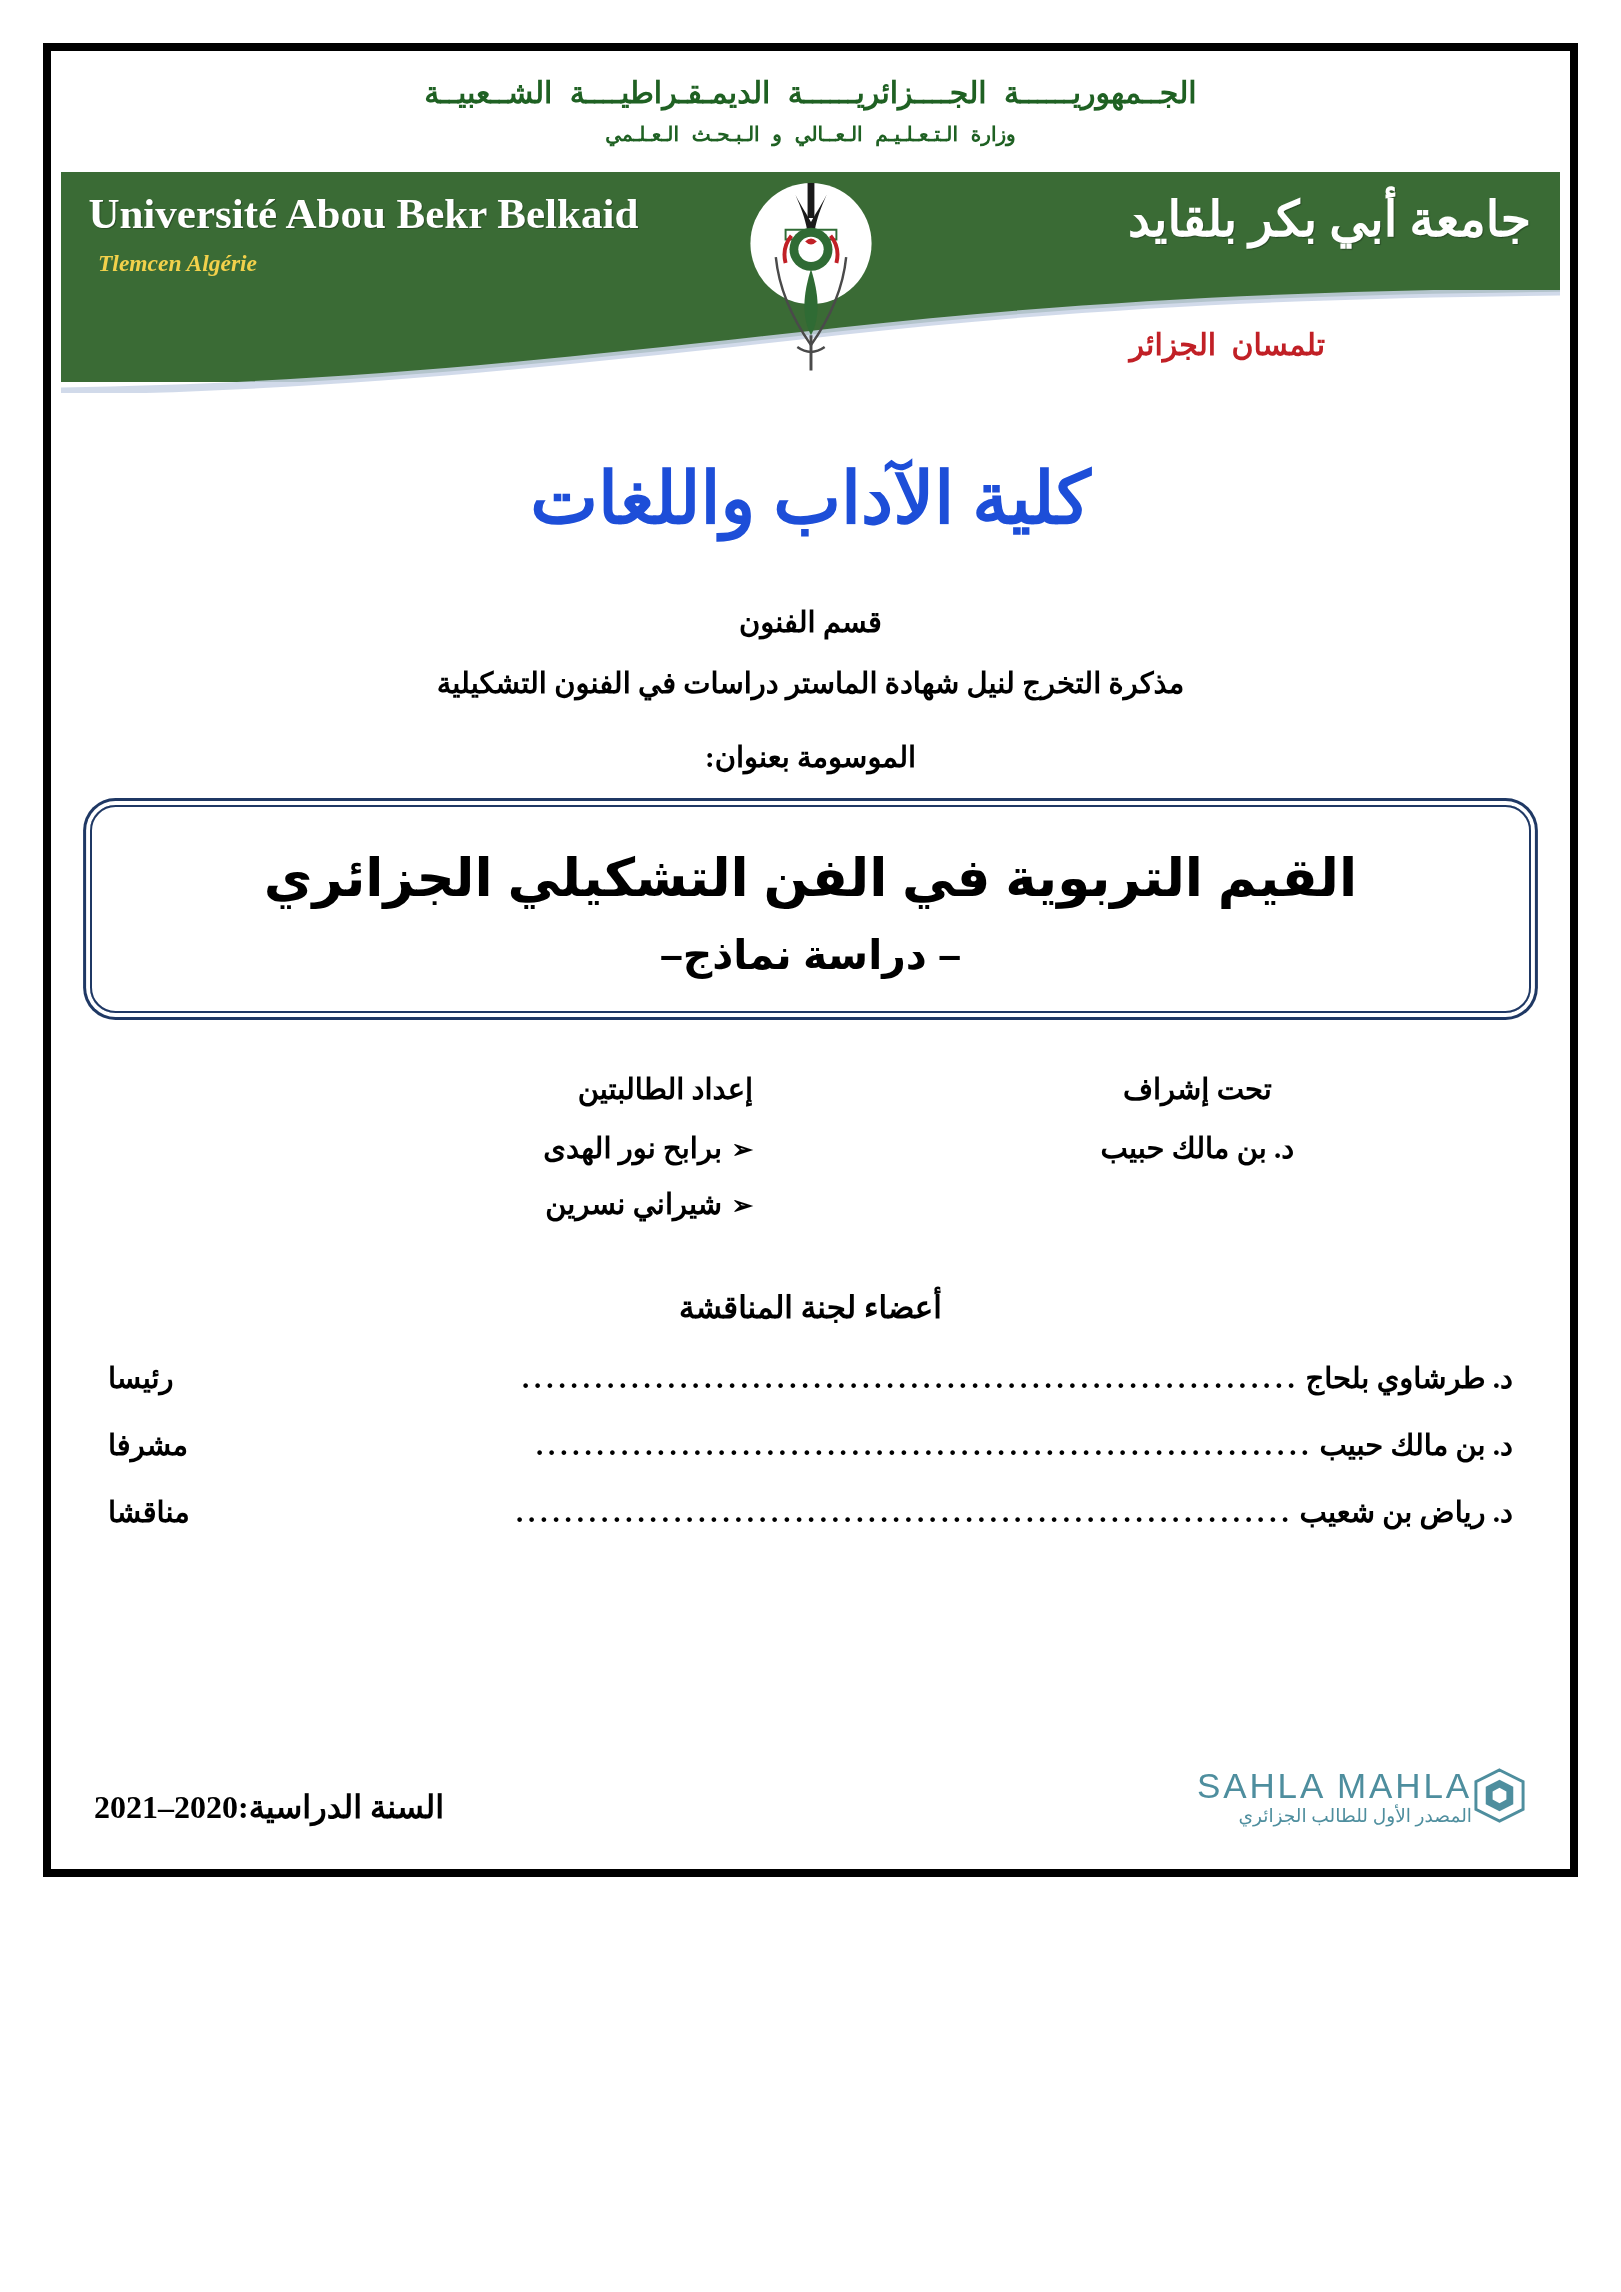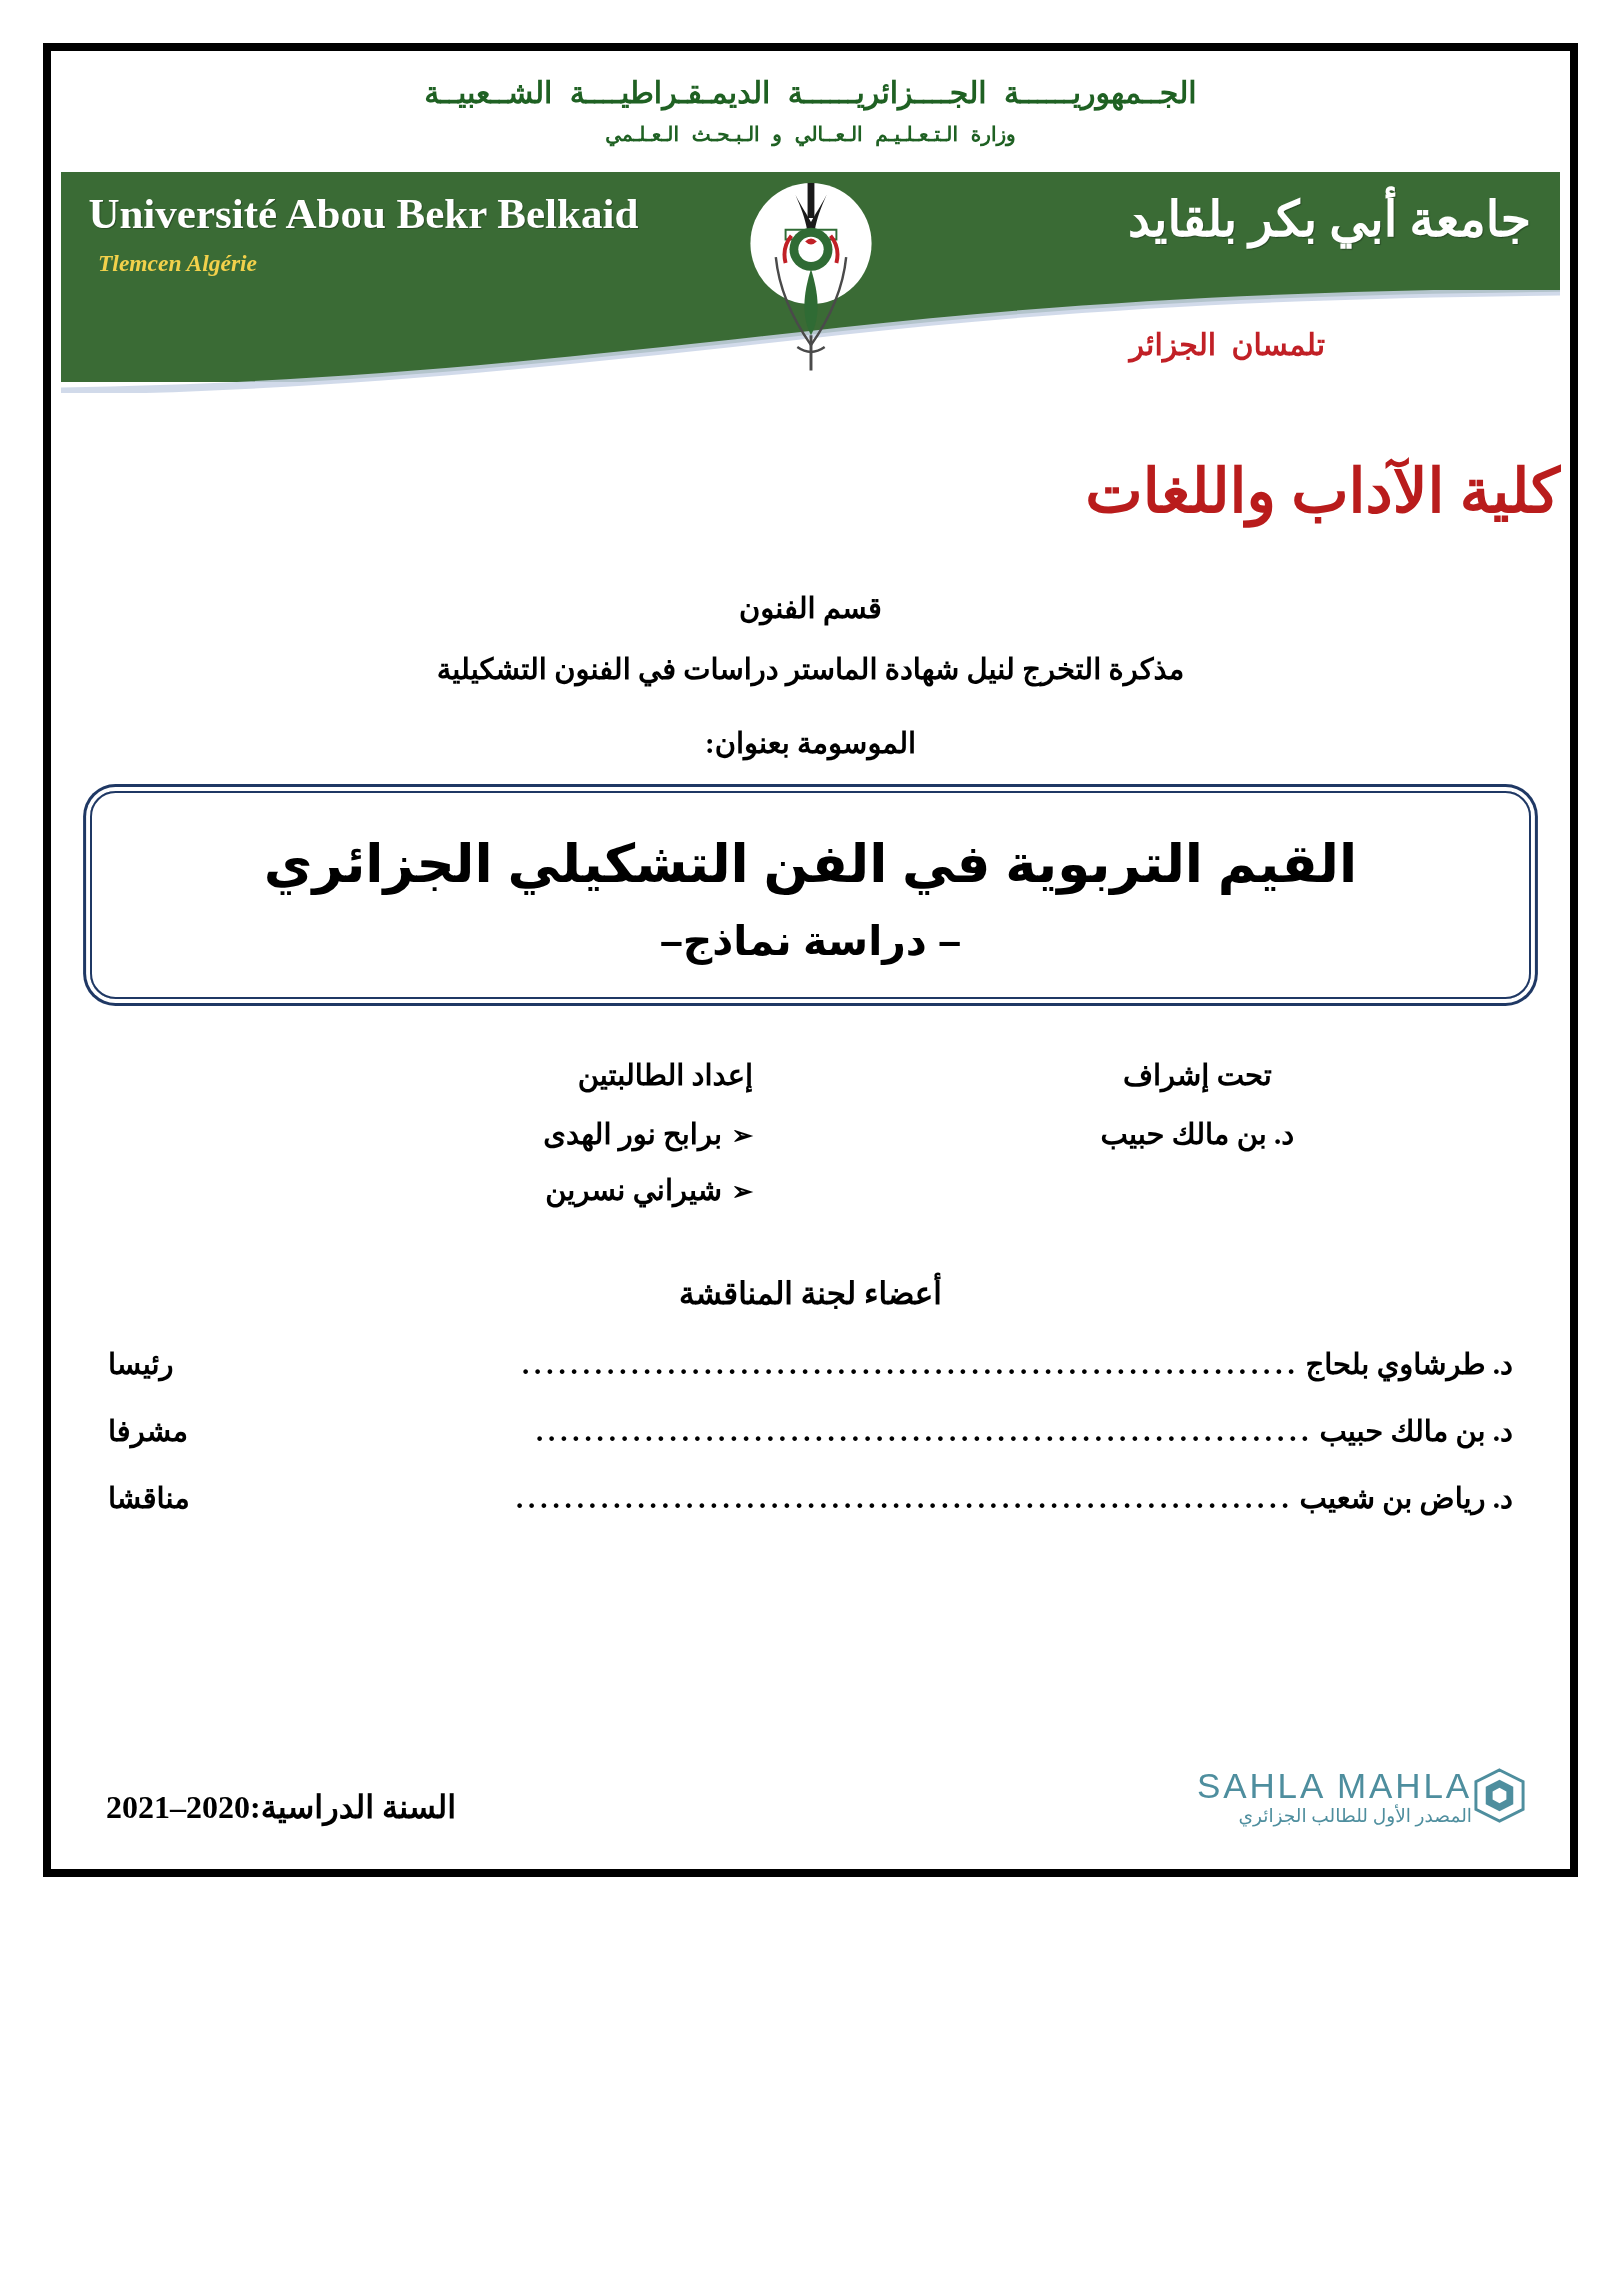--- a/index.html
+++ b/index.html
@@ -142,24 +142,24 @@
     position: absolute;
     left: 50%;
     transform: translateX(-50%);
     top: 7.8px;
     width: 129px;
     height: 196px;
   }
 
   
   .faculty {
-    text-align: right;
-    font-size: 61px;
-    font-weight: bold;
-    color: #b91c1c;
+    text-align: center;
+    font-size: 72px;
+    font-weight: bold;
+    color: #1d4ed8;
     margin-top: 61px;
     line-height: 1.25;
     font-family: "Liberation Serif", "DejaVu Serif", serif;
   }
 
   .dept {
     text-align: center;
     font-size: 29px;
     font-weight: bold;
     margin-top: 61px;
@@ -251,21 +251,21 @@
     white-space: nowrap;
     letter-spacing: 4.9px;
     margin: 0 5.9px;
     color: #000;
   }
   .jury-role { white-space: nowrap; }
 
   
   .footer {
     position: absolute;
-    left: 12px;
+    left: 0;
     right: 0;
     bottom: 33px;
     display: flex;
     flex-direction: row-reverse;
     align-items: flex-end;
     justify-content: space-between;
     padding: 0 33px;
   }
   .year {
     font-size: 32px;

